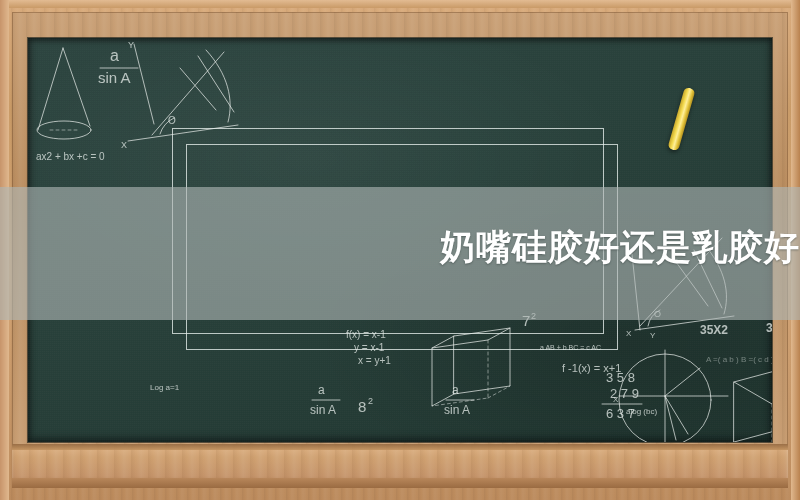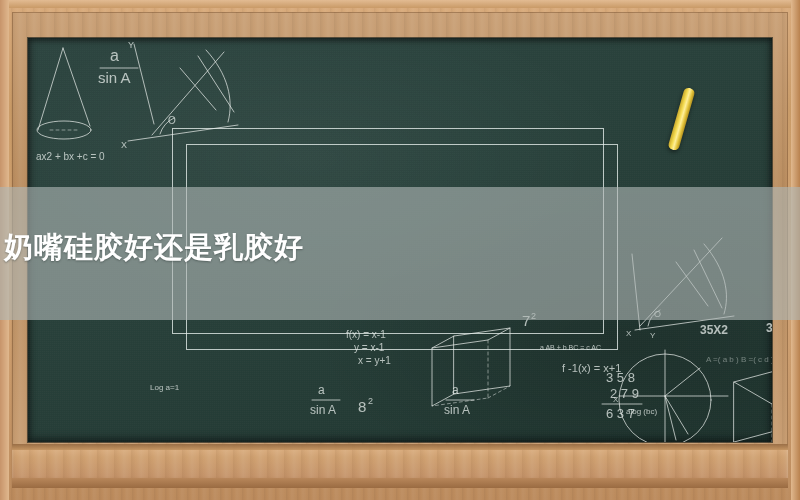--- a/index.html
+++ b/index.html
@@ -98,23 +98,23 @@
   .scrim {
     position:absolute;
     left:0; right:0; top:187px; height:133px;
     background:rgba(175,182,180,0.62);
     pointer-events:none;
   }
 
   
   .title {
     position:absolute;
-    left:4px; right:0; top:226px;
-    text-align:left;
-    font-size:29px;
+    left:12px; right:0; top:226px;
+    text-align:right;
+    font-size:35px;
     line-height:42px;
     letter-spacing:1px;
     color:#ffffff;
     font-weight:700;
     text-shadow:0 1px 2px rgba(40,50,48,0.45);
     white-space:nowrap;
   }
 
   
   .chalk-stick {

